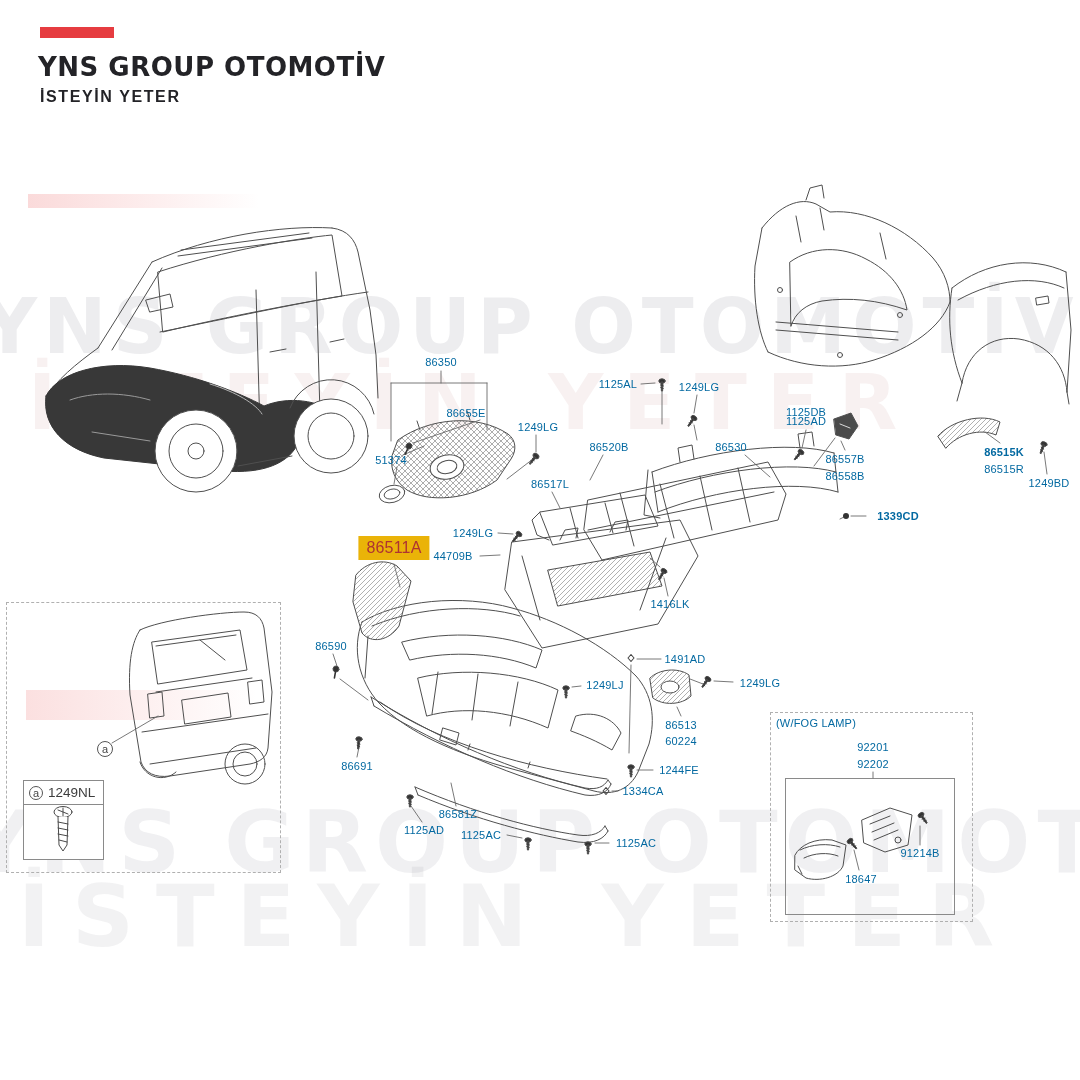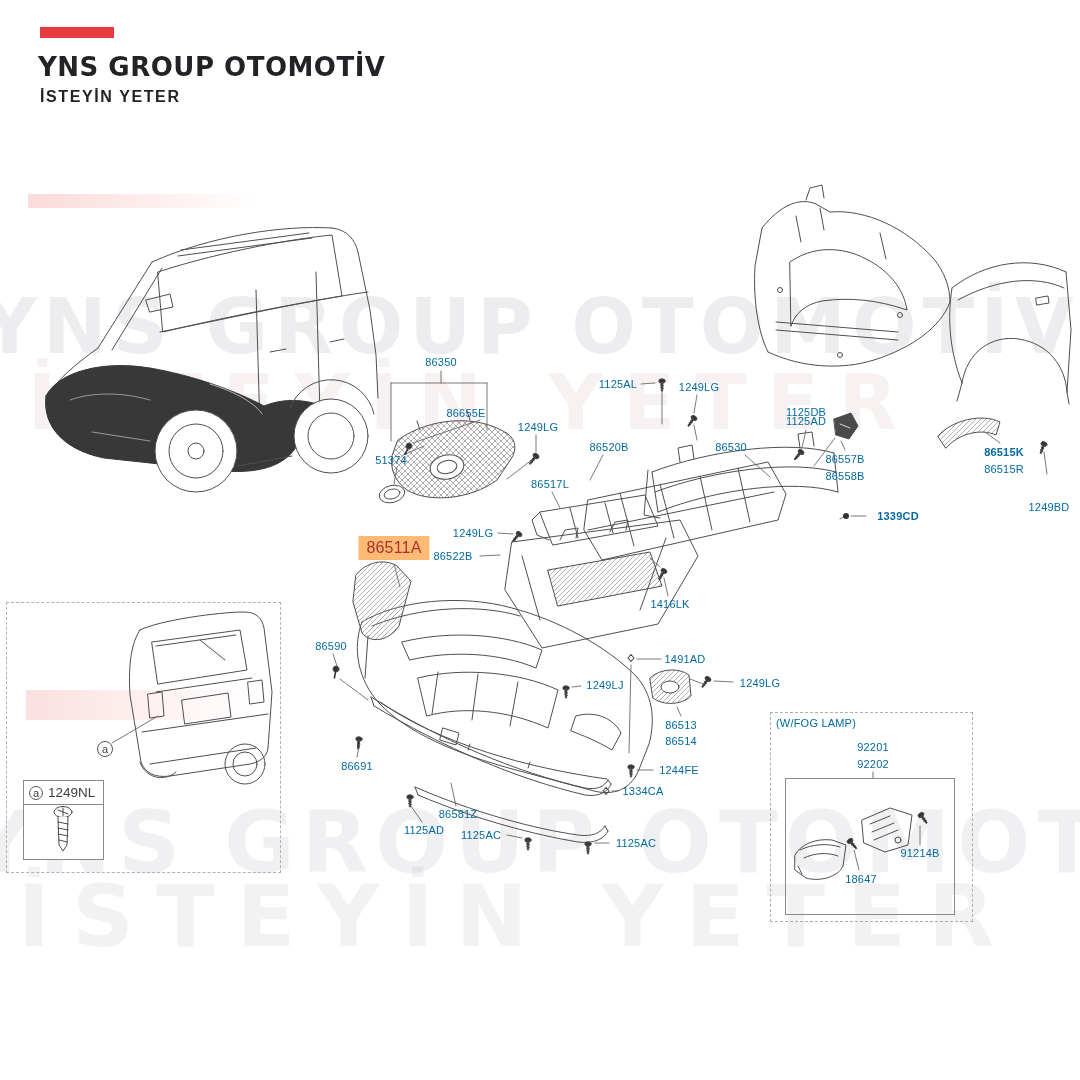--- a/index.html
+++ b/index.html
@@ -34,21 +34,21 @@
                   gap:5px;padding-left:5px;box-sizing:border-box;}
   .screw-box .hdr .pn{font-size:13.5px;color:#3d3d3d;}
   .callout-a{position:absolute;width:16px;height:16px;border:1.3px solid #555;border-radius:50%;
              display:flex;align-items:center;justify-content:center;font-size:11px;color:#444;
              box-sizing:border-box;background:#fff;}
   .callout-a.inbox{position:static;width:14px;height:14px;flex:none;}
   
   .part-label{position:absolute;transform:translate(-50%,-50%);font-size:11px;color:#0369a1;
               white-space:nowrap;letter-spacing:.2px;}
   .part-label.left{transform:translate(0,-50%);}
-  .part-label.hl{background:#fdba74;color:#ae3332;padding:3px 8px;font-size:16px;}
+  .part-label.hl{background:#eab308;color:#ae3332;padding:3px 8px;font-size:16px;}
   svg{position:absolute;left:0;top:0;}
   svg *{vector-effect:non-scaling-stroke;}
 </style>
 </head>
 <body>
 
 <div class="page">
 
   <div class="wm wm1">YNS GROUP OTOMOTİV</div>
   <div class="wm wm2">İSTEYİN YETER</div>
@@ -326,32 +326,32 @@
       <div class="part-label" style="left: 609px; top: 447px;">86520B</div>
       <div class="part-label" style="left: 618px; top: 384px;">1125AL</div>
       <div class="part-label" style="left: 699px; top: 387px;">1249LG</div>
       <div class="part-label" style="left: 731px; top: 447px;">86530</div>
       <div class="part-label" style="left: 806px; top: 404px; margin-top: 8px;">1125DB</div>
       <div class="part-label" style="left: 806px; top: 421px;">1125AD</div>
       <div class="part-label" style="left: 845px; top: 459px;">86557B</div>
       <div class="part-label" style="left: 845px; top: 476px;">86558B</div>
       <div class="part-label" style="left: 1004px; top: 452px; font-weight: bold;">86515K</div>
       <div class="part-label" style="left: 1004px; top: 469px;">86515R</div>
-      <div class="part-label" style="left: 1049px; top: 483px; margin-top: 24px;">1249BD</div>
+      <div class="part-label" style="left: 1049px; top: 483px;">1249BD</div>
       <div class="part-label" style="left: 898px; top: 516px; font-weight: bold;">1339CD</div>
       <div class="part-label hl" style="left: 394px; top: 548px;">86511A</div>
       <div class="part-label" style="left: 473px; top: 533px;">1249LG</div>
-      <div class="part-label" style="left: 453px; top: 556px;">86522B</div>
+      <div class="part-label" style="left: 453px; top: 556px;">44709B</div>
       <div class="part-label" style="left: 670px; top: 604px;">1416LK</div>
       <div class="part-label" style="left: 331px; top: 646px;">86590</div>
       <div class="part-label" style="left: 685px; top: 659px;">1491AD</div>
       <div class="part-label" style="left: 605px; top: 685px;">1249LJ</div>
       <div class="part-label" style="left: 760px; top: 683px;">1249LG</div>
       <div class="part-label" style="left: 681px; top: 725px;">86513</div>
-      <div class="part-label" style="left: 681px; top: 741px;">86514</div>
+      <div class="part-label" style="left: 681px; top: 741px;">60224</div>
       <div class="part-label" style="left: 357px; top: 766px;">86691</div>
       <div class="part-label" style="left: 679px; top: 770px;">1244FE</div>
       <div class="part-label" style="left: 643px; top: 791px;">1334CA</div>
       <div class="part-label" style="left: 458px; top: 814px;">86581Z</div>
       <div class="part-label" style="left: 424px; top: 830px;">1125AD</div>
       <div class="part-label" style="left: 481px; top: 835px;">1125AC</div>
       <div class="part-label" style="left: 636px; top: 843px;">1125AC</div>
       <div class="part-label left" style="left: 776px; top: 723px;">(W/FOG LAMP)</div>
       <div class="part-label" style="left: 873px; top: 747px;">92201</div>
       <div class="part-label" style="left: 873px; top: 764px;">92202</div>

